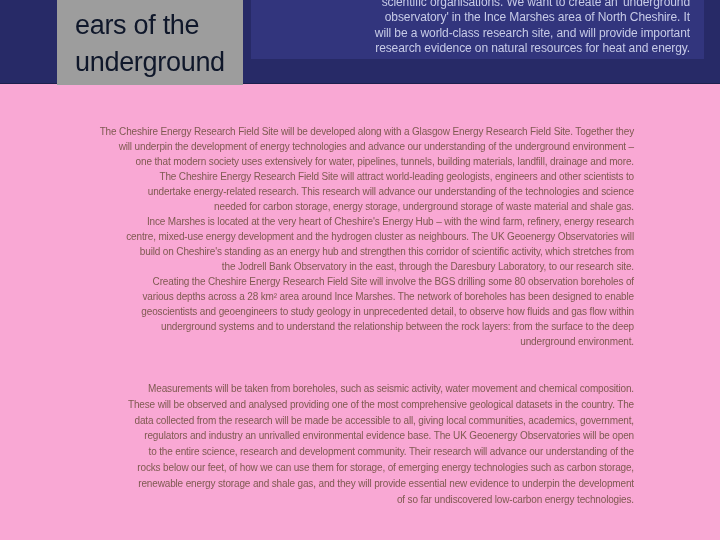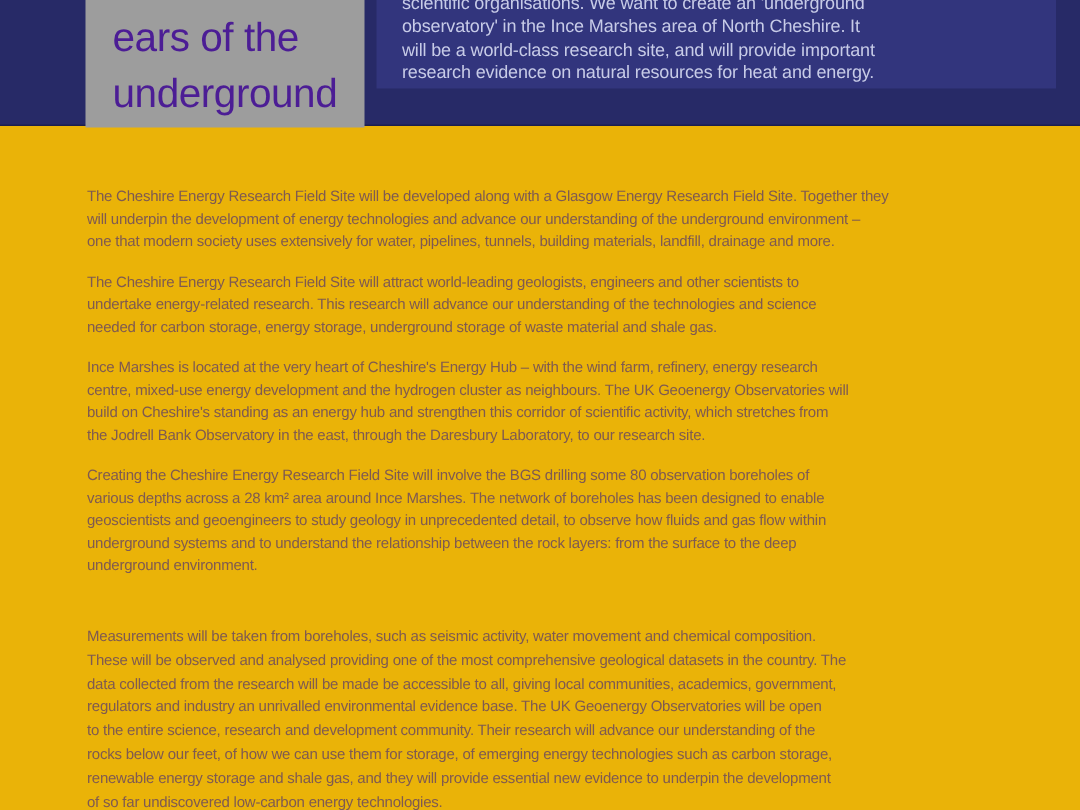--- a/index.html
+++ b/index.html
@@ -19,20 +19,21 @@
     background: #272a67;
     border-bottom: 1px solid #1c1f4e;
     overflow: visible;
     z-index: 2;
   }
   .masthead-inner {
     position: absolute;
     left: 0; top: 0;
     width: 720px; height: 59px;
     overflow: hidden;
+    text-align: right;
   }
   .intro-panel {
     position: absolute;
     left: 251px; top: -11px;
     width: 453px; height: 87px;
     background: #32357d;
     border-bottom: 3px solid #1e2152;
     box-sizing: border-box;
     padding: 6px 14px 0 17px;
   }
@@ -46,46 +47,47 @@
   .title-box {
     position: absolute;
     left: 57px; top: -17px;
     width: 186px; height: 102px;
     background: #9d9d9d;
     box-sizing: border-box;
     padding: 24px 0 0 18px;
     z-index: 3;
   }
   .title-text {
-    color: #4c1d95;
+    color: #0f172a;
     font-size: 27px;
     line-height: 37px;
     font-weight: 400;
     letter-spacing: -0.3px;
     white-space: pre-line;
   }
 
   
   .page-body {
     position: absolute;
     left: 0; top: 84px;
     width: 720px; height: 456px;
-    background: #eab308;
+    background: #f9a8d4;
     box-sizing: border-box;
-    padding: 40px 30px 0 58px;
+    padding: 40px 86px 0 58px;
+    text-align: right;
   }
   .para {
     margin: 0;
     color: #7f5a51;
     font-size: 10px;
     line-height: 15px;
     letter-spacing: -0.15px;
     white-space: pre-line;
   }
-  .para + .para { margin-top: 12px; }
+  .para + .para { }
   .para:nth-child(5) { margin-top: 32px; line-height: 15.8px; }
 </style>
 </head>
 <body>
 
 <div class="masthead">
   <div class="masthead-inner">
     <div class="intro-panel">
       <div class="intro-text">scientific organisations. We want to create an 'underground
 observatory' in the Ince Marshes area of North Cheshire. It

